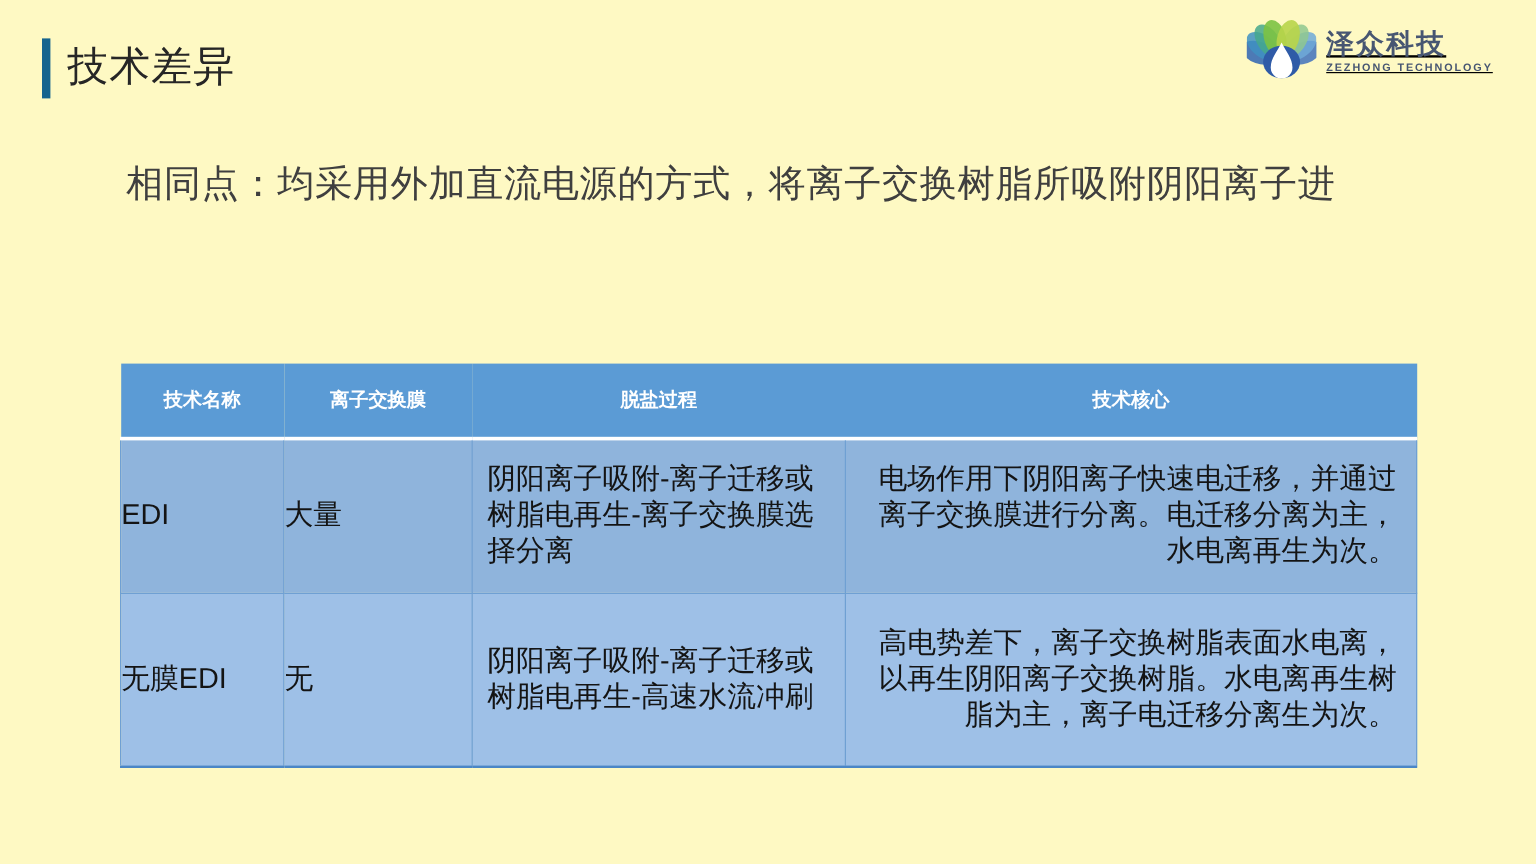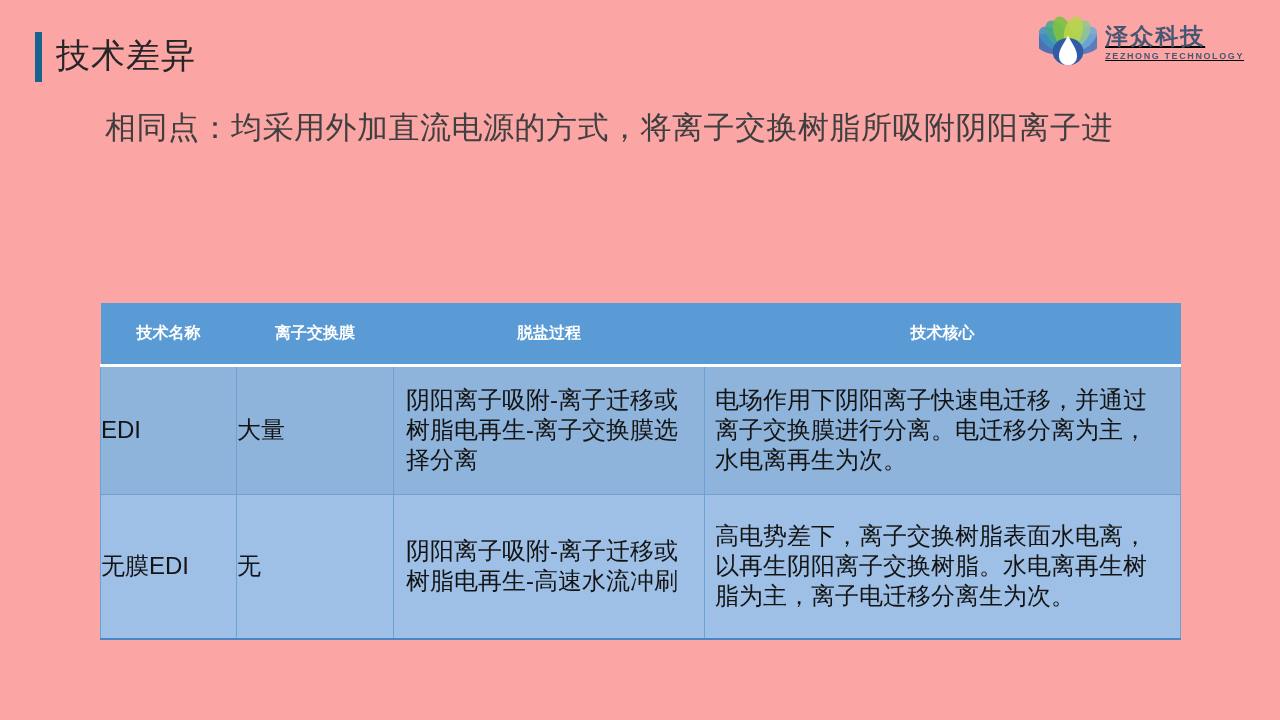--- a/index.html
+++ b/index.html
@@ -1,37 +1,37 @@
 <!DOCTYPE html>
 <html><head>
 <meta charset="utf-8">
 <style>
   * { margin:0; padding:0; box-sizing:border-box; }
   html,body { width:1280px; height:720px; }
   body {
     font-family: "Liberation Sans", "DejaVu Sans", sans-serif;
     background:#ffffff; overflow:hidden;
   }
-  .slide { position:relative; width:1280px; height:720px; background:#fca5a5; }
+  .slide { position:relative; width:1280px; height:720px; background:#fef9c3; }
 
   
   .accent-bar { position:absolute; left:35px; top:32px; width:7px; height:50px; background:#16648E; }
   .page-title {
     position:absolute; left:56px; top:33px;
     font-size:34px; font-weight:400; color:#262626; letter-spacing:1px;
   }
   .logo { position:absolute; right:36px; top:8px; display:flex; align-items:center; gap:8px; }
   .logo svg { width:58px; height:62px; display:block; }
   .logo-text { display:flex; flex-direction:column; justify-content:center; margin-top:6px;text-decoration:underline; }
   .logo-name { font-size:23px; font-weight:bold; color:#475672; letter-spacing:2px; line-height:26px; }
   .logo-sub  { font-size:9px;  font-weight:bold; color:#475672; letter-spacing:1.6px; margin-top:2px; }
 
   
   .intro {
-    position:absolute; left:105px; top:97px; width:1090px;
+    position:absolute; left:105px; top:122px; width:1090px;
     font-size:31px; color:#3F3F3F; line-height:62px; letter-spacing:0.5px;
   }
 
   
   table.cmp {
     position:absolute; left:100px; top:303px; width:1080px;
     border-collapse:collapse; table-layout:fixed;
   }
   table.cmp thead th {
     background:#5B9BD5; color:#ffffff; font-weight:bold; font-size:16px;
@@ -40,21 +40,21 @@
   }
   table.cmp tbody td {
     border:1px solid #6FA0D3; font-size:24px; color:#141414;
     line-height:30px; vertical-align:middle;
   }
   table.cmp tbody tr.row1 td { background:#8FB4DC; height:129px; }
   table.cmp tbody tr.row2 td { background:#9EC0E7; height:145px; }
   table.cmp tbody tr:last-child td { border-bottom:2px solid #4A86C6; }
   td.ctr { text-align:left; }
   td.lft { text-align:left; padding-left:12px; padding-right:8px; }
-  td.c4  { padding-left:10px; padding-right:16px; }
+  td.c4  { padding-left:10px; padding-right:16px;text-align:right; }
 </style>
 </head>
 <body>
 
 <div class="slide">
 
   <div class="accent-bar"></div>
   <div class="page-title">技术差异</div>
 
   <div class="logo">

